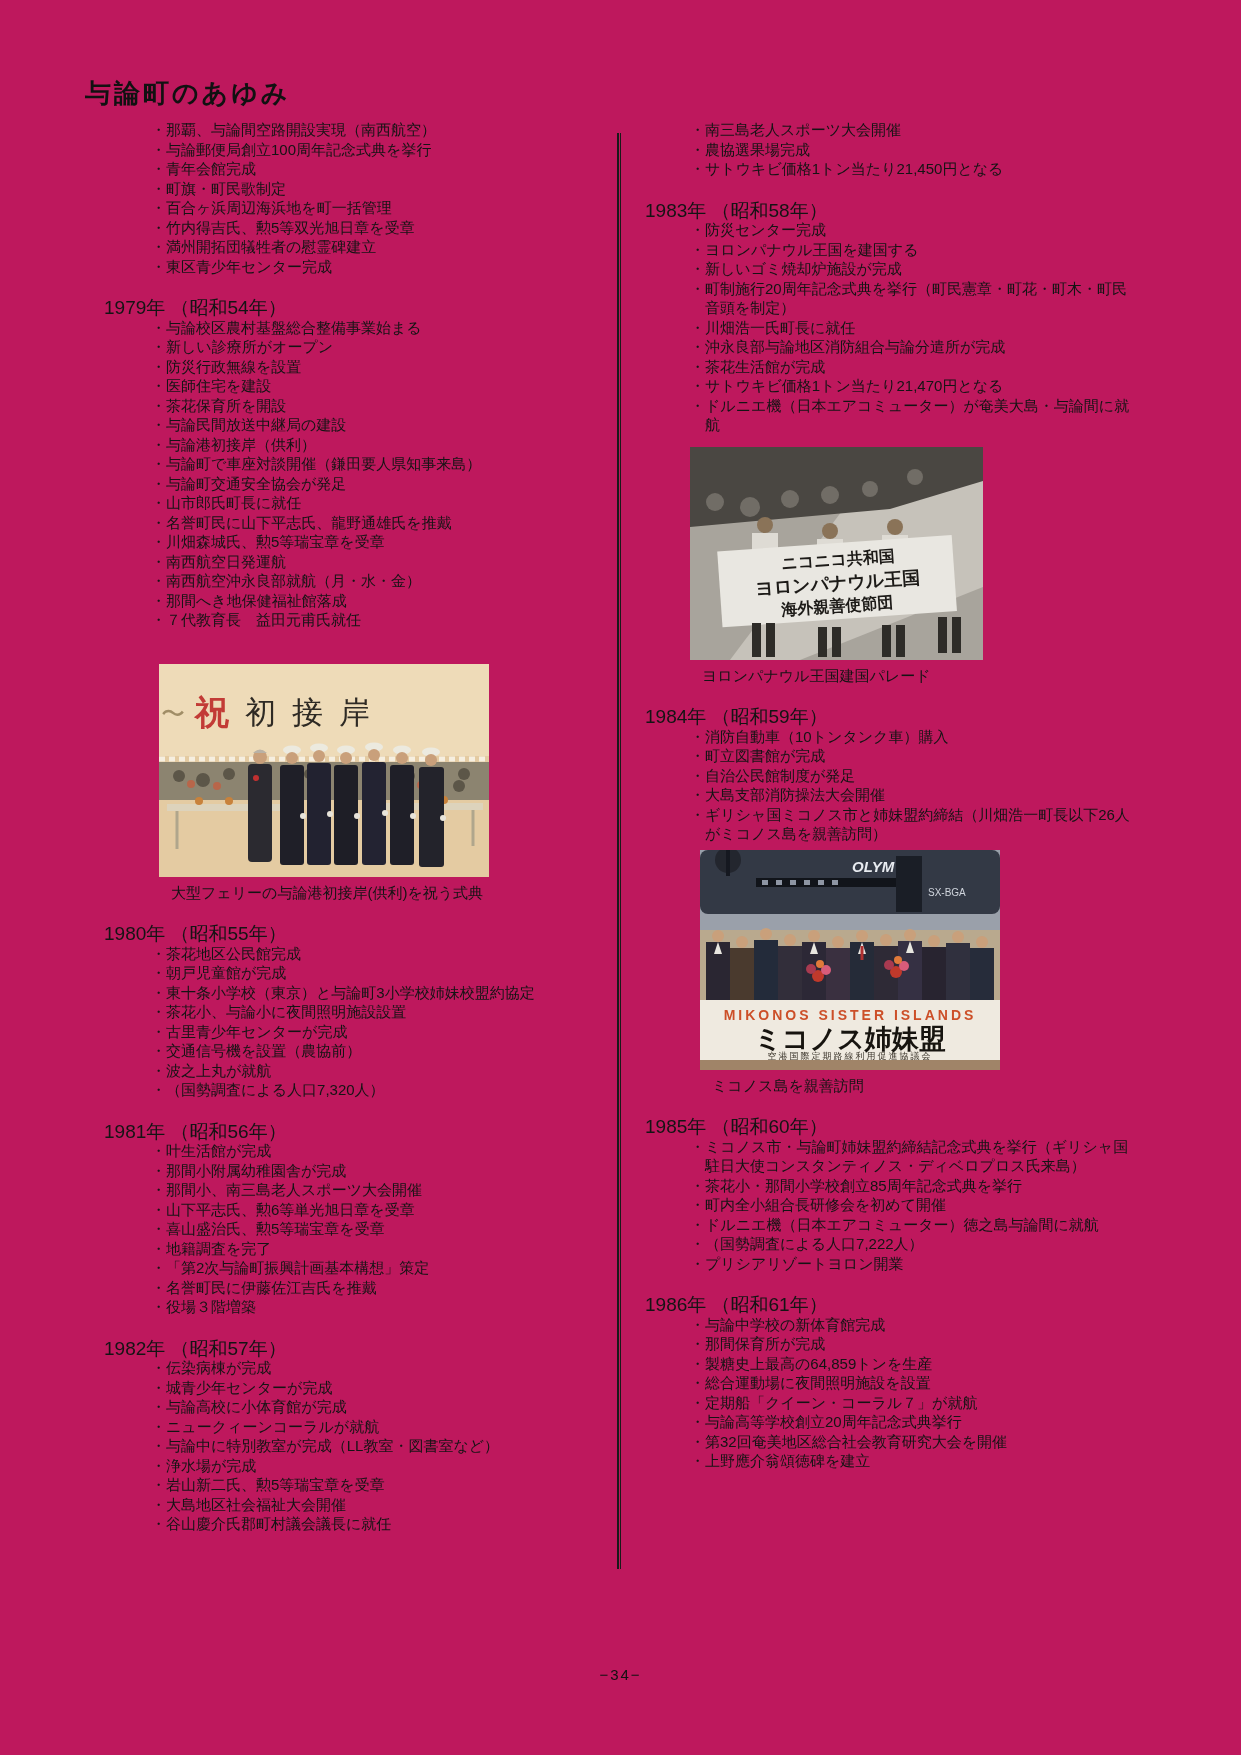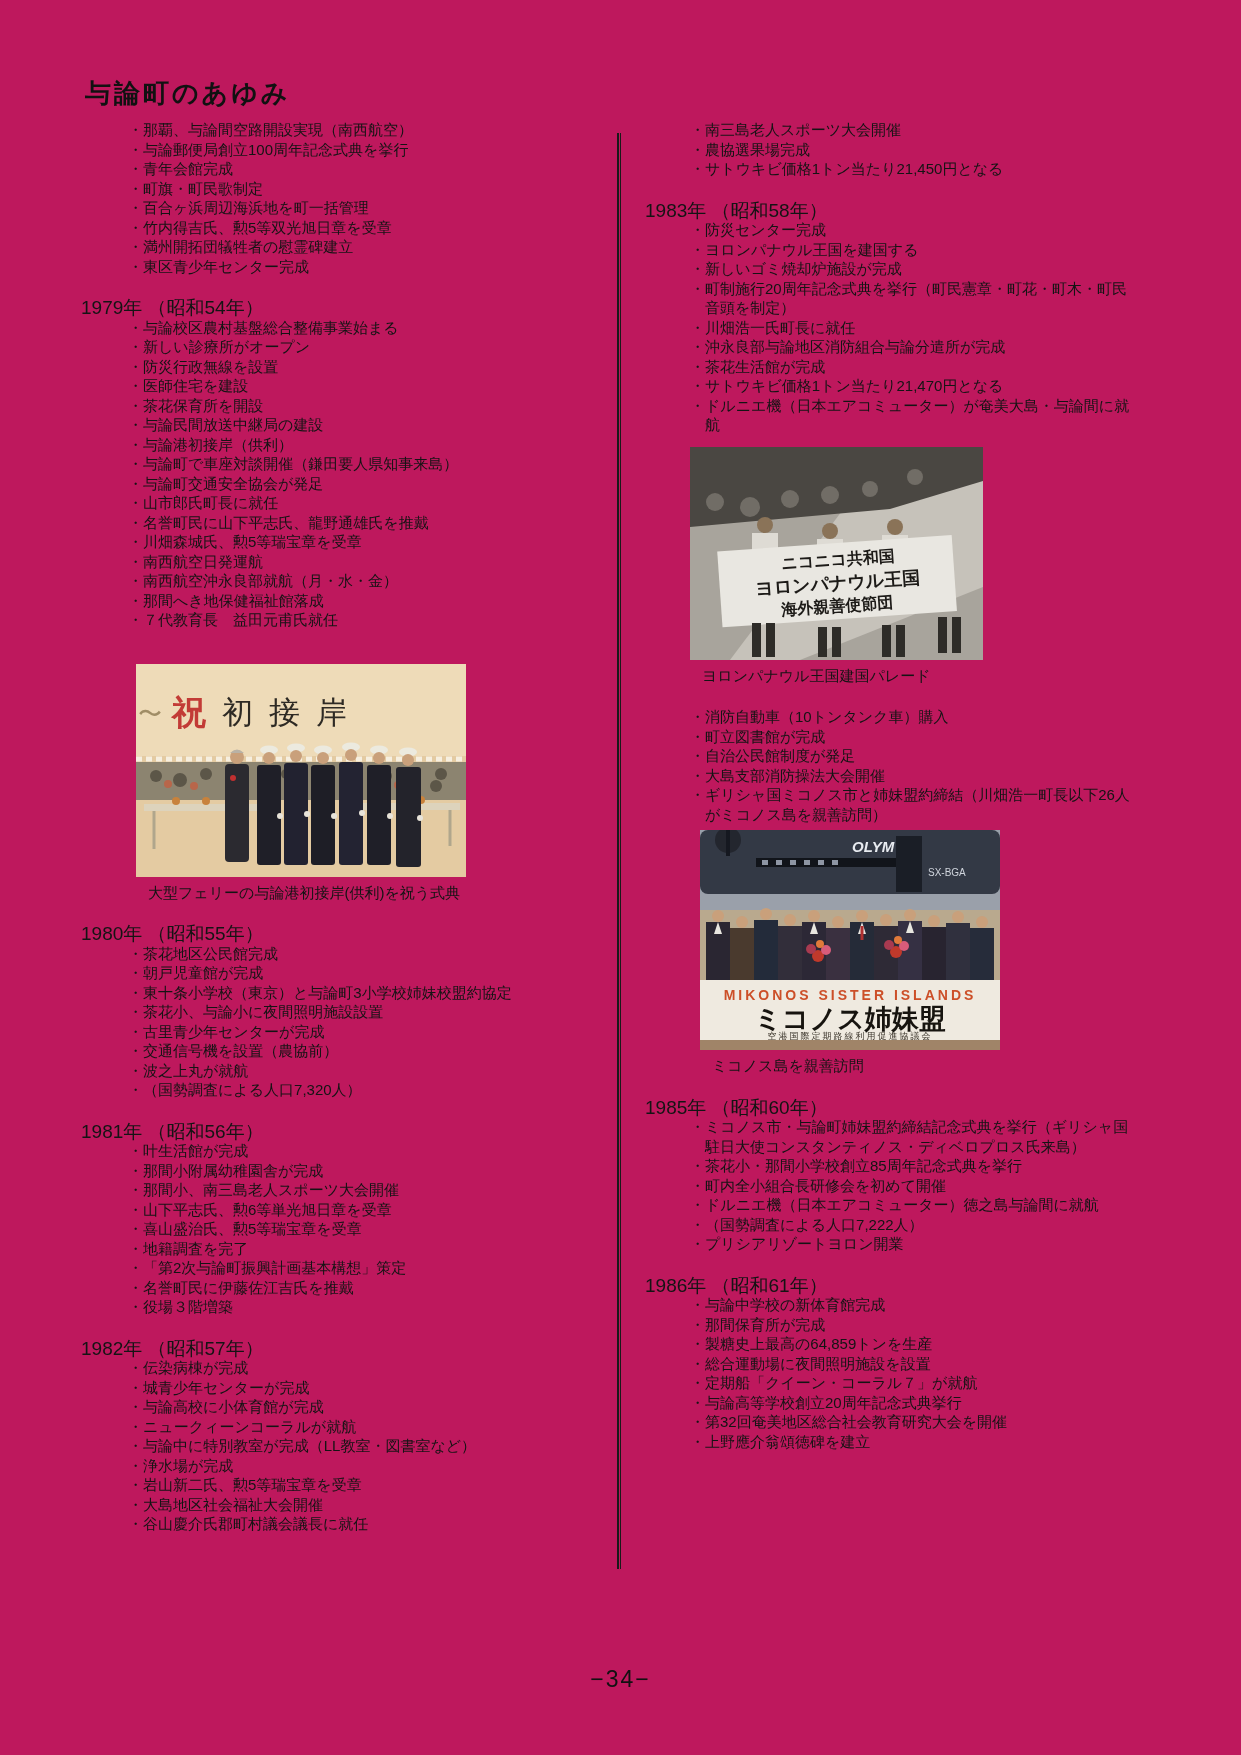--- a/index.html
+++ b/index.html
@@ -2,37 +2,37 @@
 <html lang="ja"><head>
 <meta charset="utf-8">
 <style>
   html,body{margin:0;padding:0;background:#9a9a9a;}
   .page{position:relative;width:1241px;height:1755px;margin:0 auto;background:#be185d;
         font-family:"Liberation Sans","DejaVu Sans",sans-serif;color:#141414;overflow:hidden;}
   .title{position:absolute;left:85px;top:76px;margin:0;font-size:26px;font-weight:700;letter-spacing:3px;color:#111;}
   .divider{position:absolute;left:617px;top:133px;width:4px;height:1436px;
            border-left:2px solid #1a1a1a;border-right:1px solid #1a1a1a;box-sizing:border-box;background:transparent;}
   .col{position:absolute;top:120px;font-size:15px;line-height:19.5px;}
-  .col-left{left:81px;width:505px;}
+  .col-left{left:104px;width:505px;}
   .col-right{left:645px;width:492px;}
   .tl-section{margin:0 0 22px 0;}
   .year{margin:0;font-size:19px;font-weight:400;line-height:19.5px;}
   .items{list-style:none;margin:0;padding:0;}
   .col-left .items{padding-left:47px;}
   .col-right .items{padding-left:45px;}
   .item{position:relative;padding-left:15px;}
   .item::before{content:"・";position:absolute;left:0;top:0;}
   figure{margin:0;}
   .fig-ceremony{margin:34px 0 14px 55px;}
   .fig-parade{margin:12px 0 2px 45px;}
   .fig-mikonos{margin:6px 0 2px 45px;padding-left:10px;}
   figcaption{font-size:15px;line-height:19.5px;margin:6px 0 0 12px;color:#141414;}
   .photo-svg{display:block;}
   .photo-svg text{font-family:"Liberation Sans","DejaVu Sans",sans-serif;}
-  .page-number{position:absolute;left:0;right:0;top:1666px;text-align:center;font-size:23px;letter-spacing:2px;color:#111;}
+  .page-number{position:absolute;left:0;right:0;top:1666px;text-align:center;font-size:15px;letter-spacing:2px;color:#111;}
 </style>
 </head>
 <body>
 
 <div class="page">
   <h1 class="title">与論町のあゆみ</h1>
   <div class="divider"></div>
   <div class="col col-left">
       <section class="tl-section">
 
@@ -255,20 +255,21 @@
         <rect x="192" y="178" width="9" height="32"></rect>
               <rect x="206" y="178" width="9" height="32"></rect>
         <rect x="248" y="170" width="9" height="36"></rect>
               <rect x="262" y="170" width="9" height="36"></rect>
       </g>
     </svg>
     <figcaption>ヨロンパナウル王国建国パレード</figcaption>
   </figure>
       </section>
       <section class="tl-section">
+    <h2 class="year">1984年 （昭和59年）</h2>
     <ul class="items">
           <li class="item"><span class="itxt">消防自動車（10トンタンク車）購入</span></li>
           <li class="item"><span class="itxt">町立図書館が完成</span></li>
           <li class="item"><span class="itxt">自治公民館制度が発足</span></li>
           <li class="item"><span class="itxt">大島支部消防操法大会開催</span></li>
           <li class="item"><span class="itxt">ギリシャ国ミコノス市と姉妹盟約締結（川畑浩一町長以下26人がミコノス島を親善訪問）</span></li>
         </ul>
   <figure class="fig-mikonos">
     <svg class="photo-svg" width="300" height="220" viewBox="0 0 300 220">
       <rect width="300" height="220" fill="#b9a98e"></rect>

